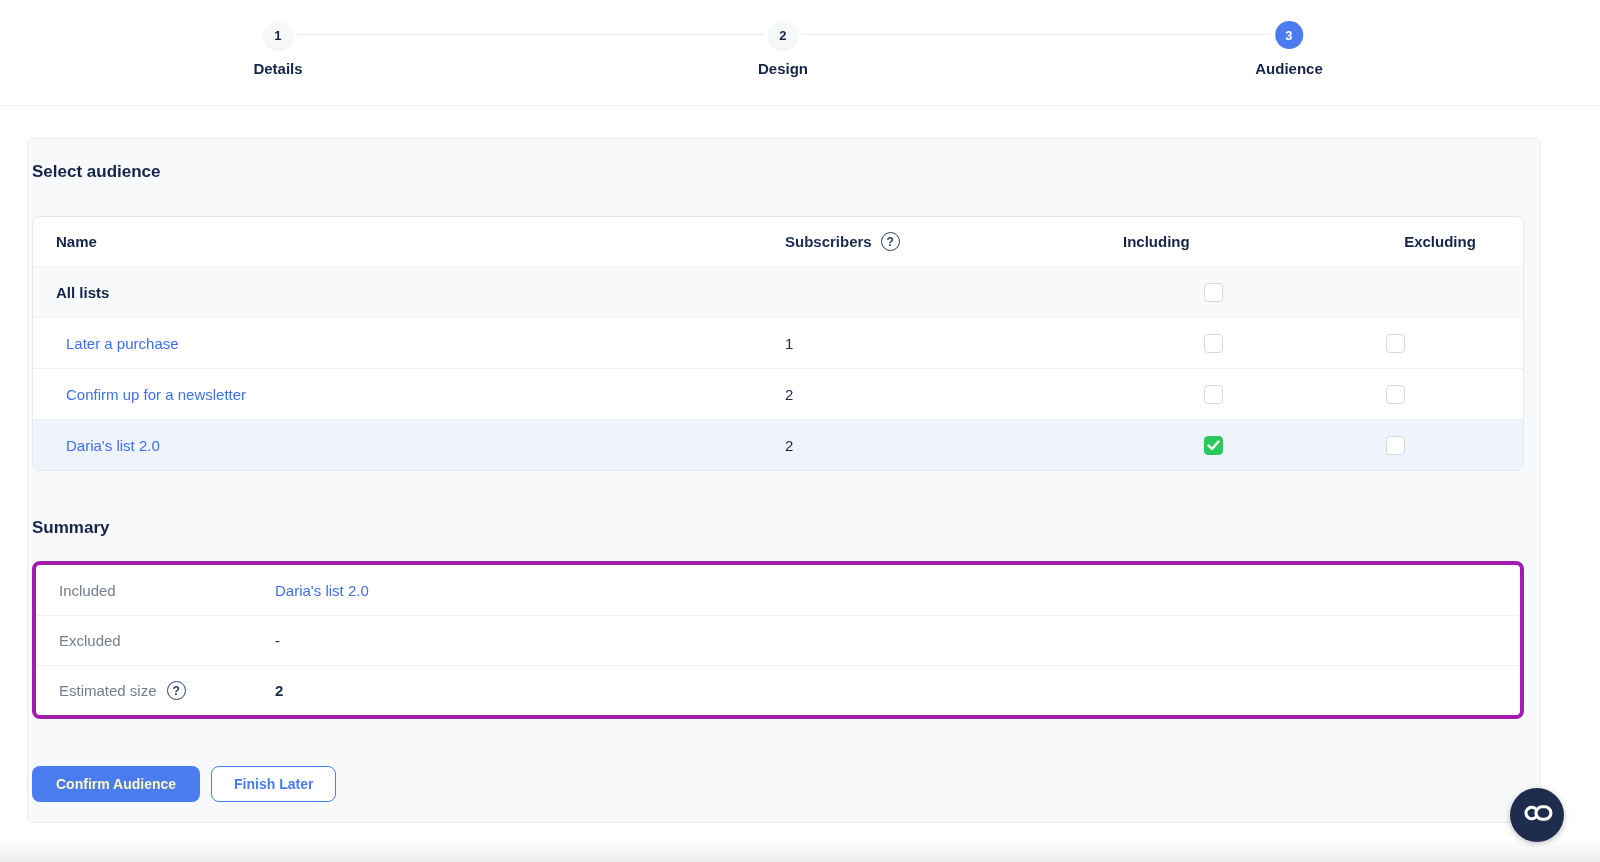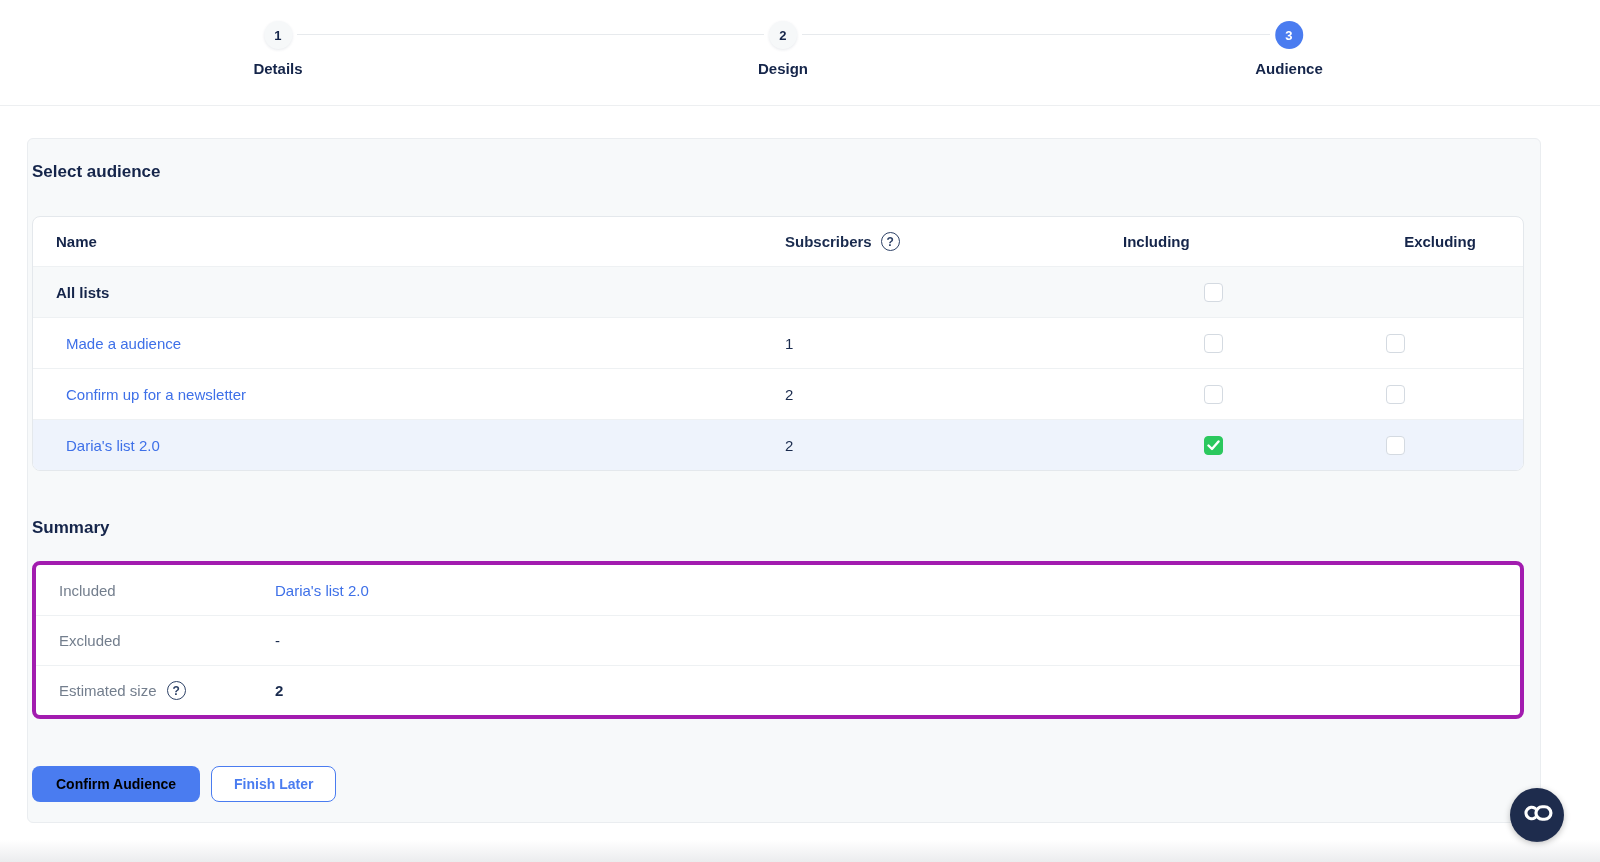--- a/index.html
+++ b/index.html
@@ -80,21 +80,21 @@
   }
   .s-row { display: grid; grid-template-columns: 239px 1fr; align-items: center; height: 50px; }
   .s-row + .s-row { border-top: 1px solid #eef1f3; }
   .s-label { padding-left: 23px; font-size: 15px; color: #737e8d; display: flex; align-items: center; gap: 10px; }
   .s-value { font-size: 15px; color: #1a2b4e; }
   .s-value.bold { font-weight: 700; }
 
   
   .actions { margin-top: 47px; display: flex; gap: 11px; }
   .btn { height: 36px; border-radius: 8px; font-family: "Liberation Sans", sans-serif; font-size: 14px; font-weight: 700; cursor: pointer; }
-  .btn-primary { background: #4a7cf0; color: #000000; border: none; padding: 0 24px; }
+  .btn-primary { background: #4a7cf0; color: #fef9c3; border: none; padding: 0 24px; }
   .btn-secondary { background: #ffffff; color: #4a7cf0; border: 1px solid #4a7cf0; padding: 0 22px; text-align: right; }
 
   
   .chat-fab {
     position: absolute; right: 36px; bottom: 20px;
     width: 54px; height: 54px; border-radius: 50%;
     background: #1e2c4d; display: flex; align-items: center; justify-content: center;
     cursor: pointer; box-shadow: 0 2px 6px rgba(0,0,0,0.25);
   }
 
@@ -147,21 +147,21 @@
       <div class="cell-check">
         <span class="checkbox">
           
         </span>
       </div>
       <div class="cell-check cell-exc"></div>
     </div>
 
     <div class="a-row">
       <div class="cell-name child">
-        <a class="link">Made a audience</a>
+        <a class="link">Later a purchase</a>
       </div>
       <div class="cell-subs">1</div>
       <div class="cell-check">
         <span class="checkbox">
           
         </span>
       </div>
       <div class="cell-check cell-exc">
         <span class="checkbox">
           

